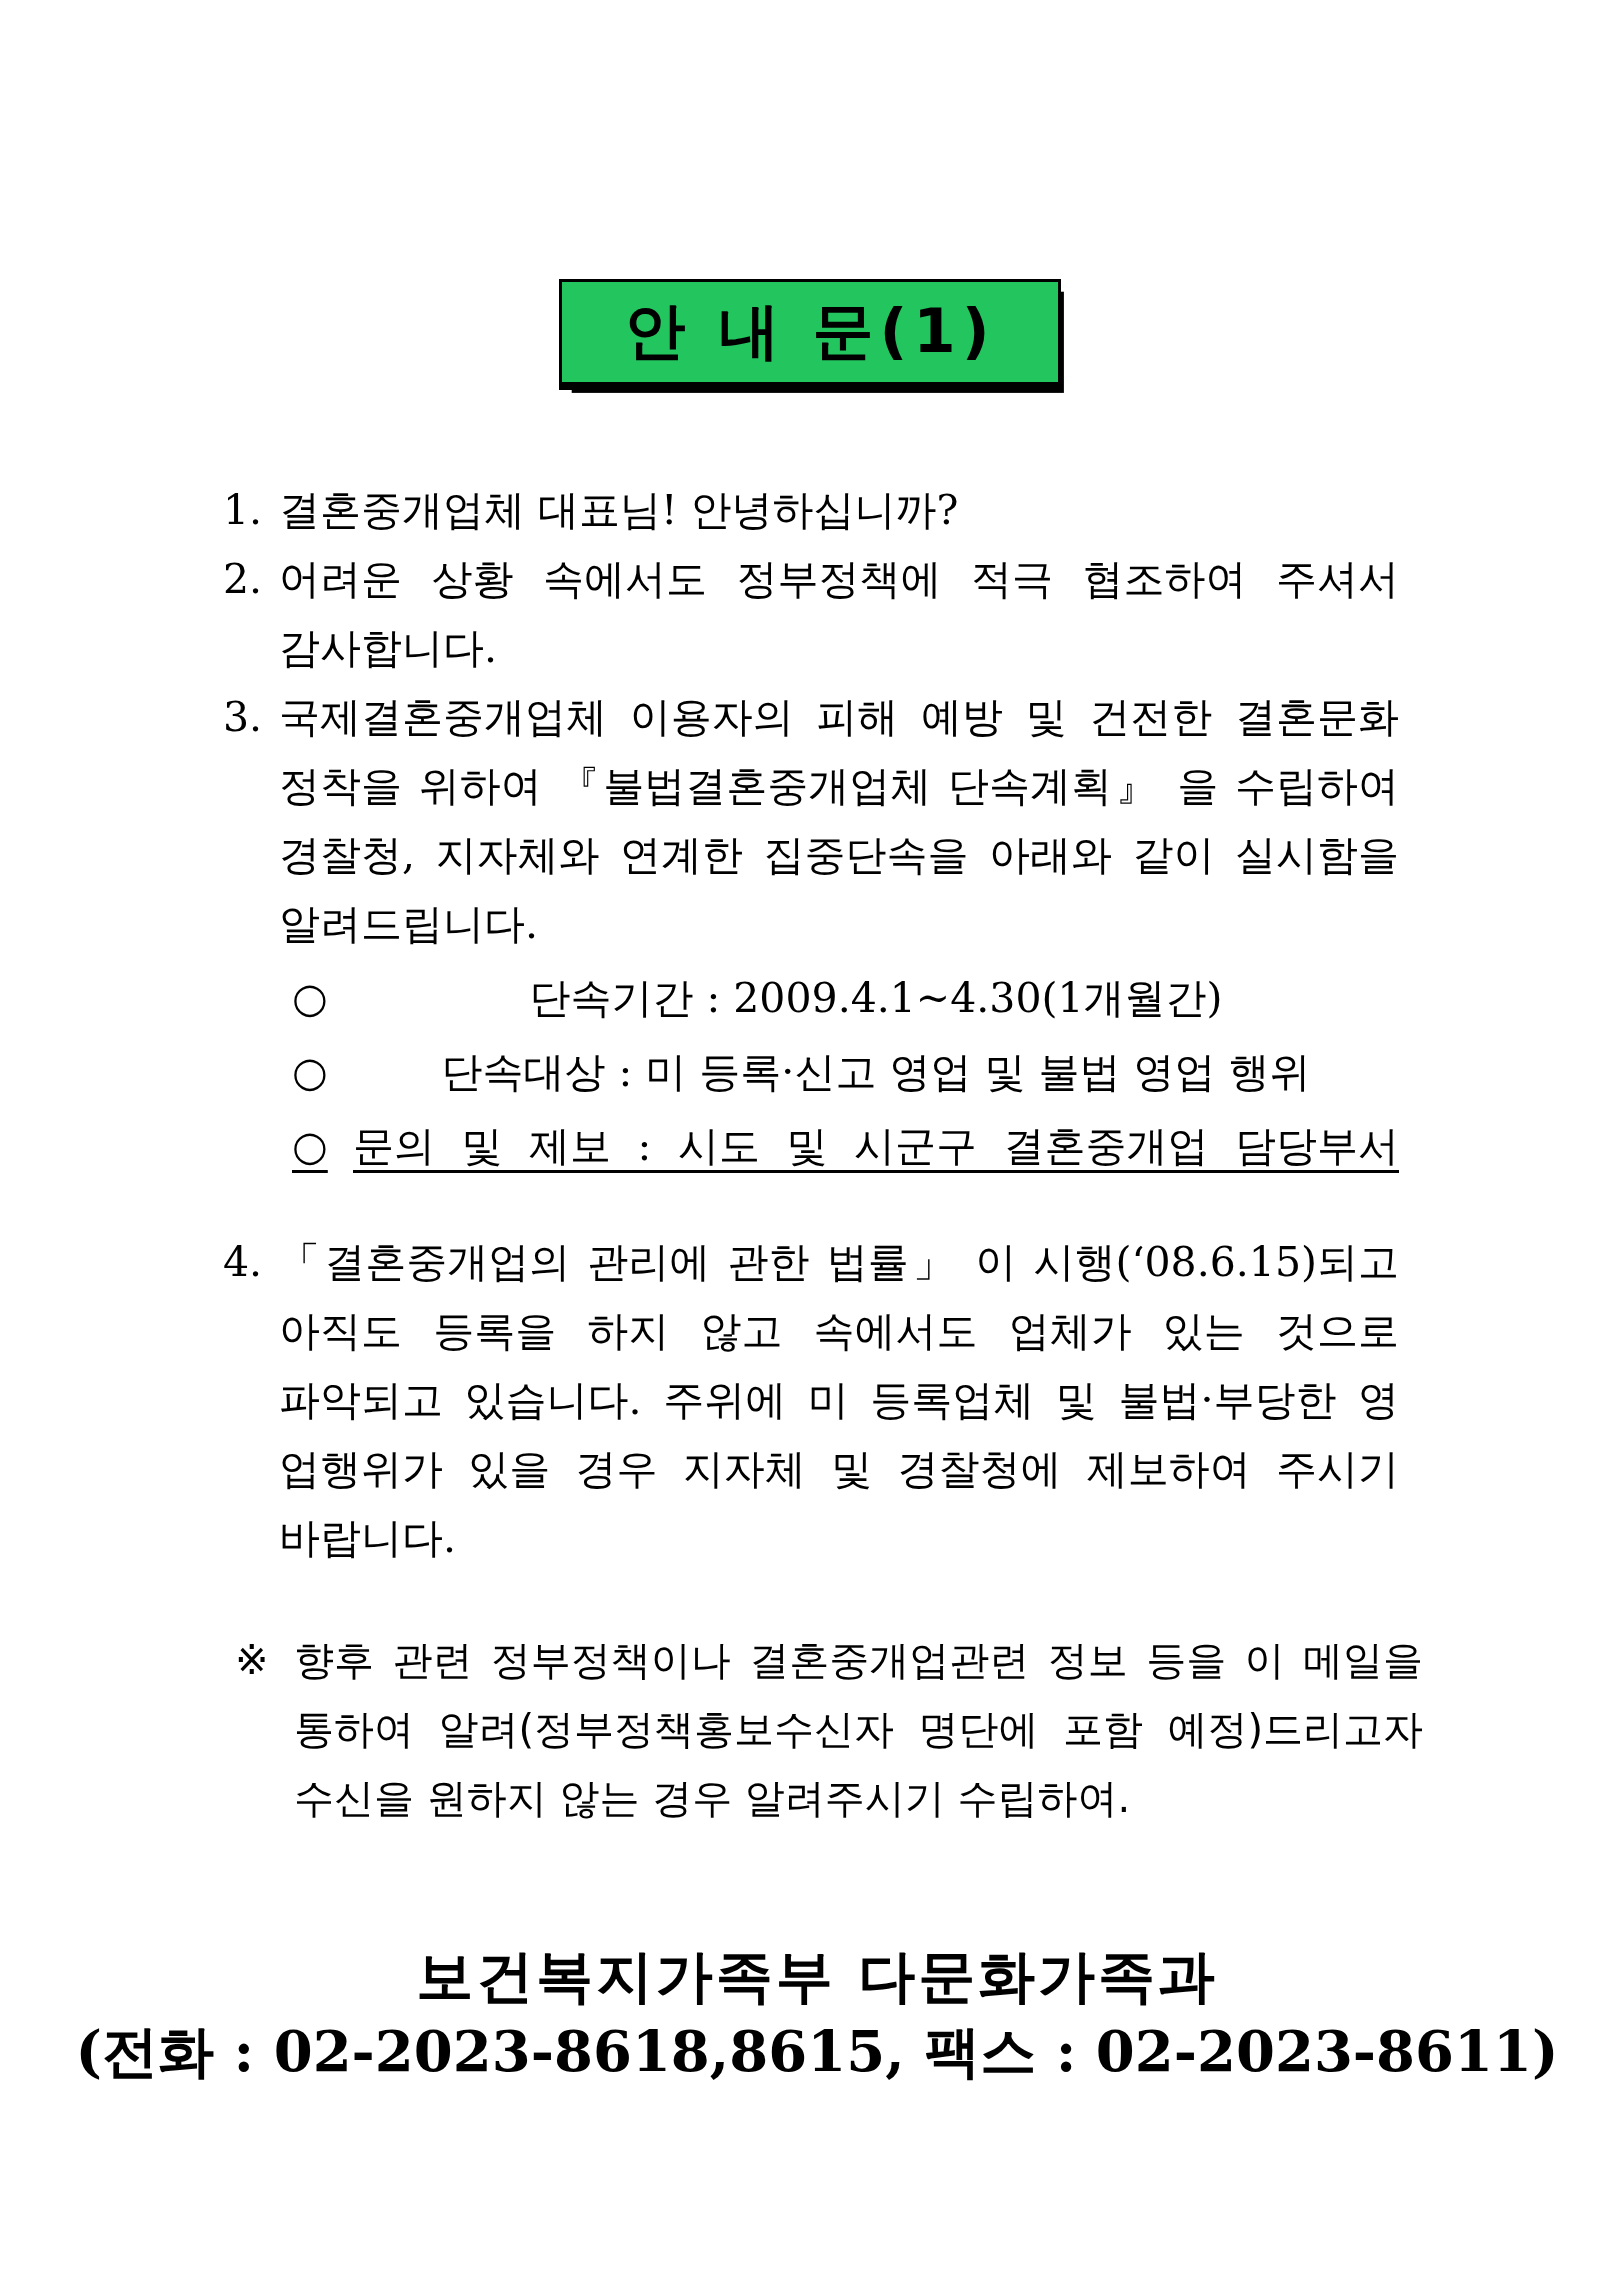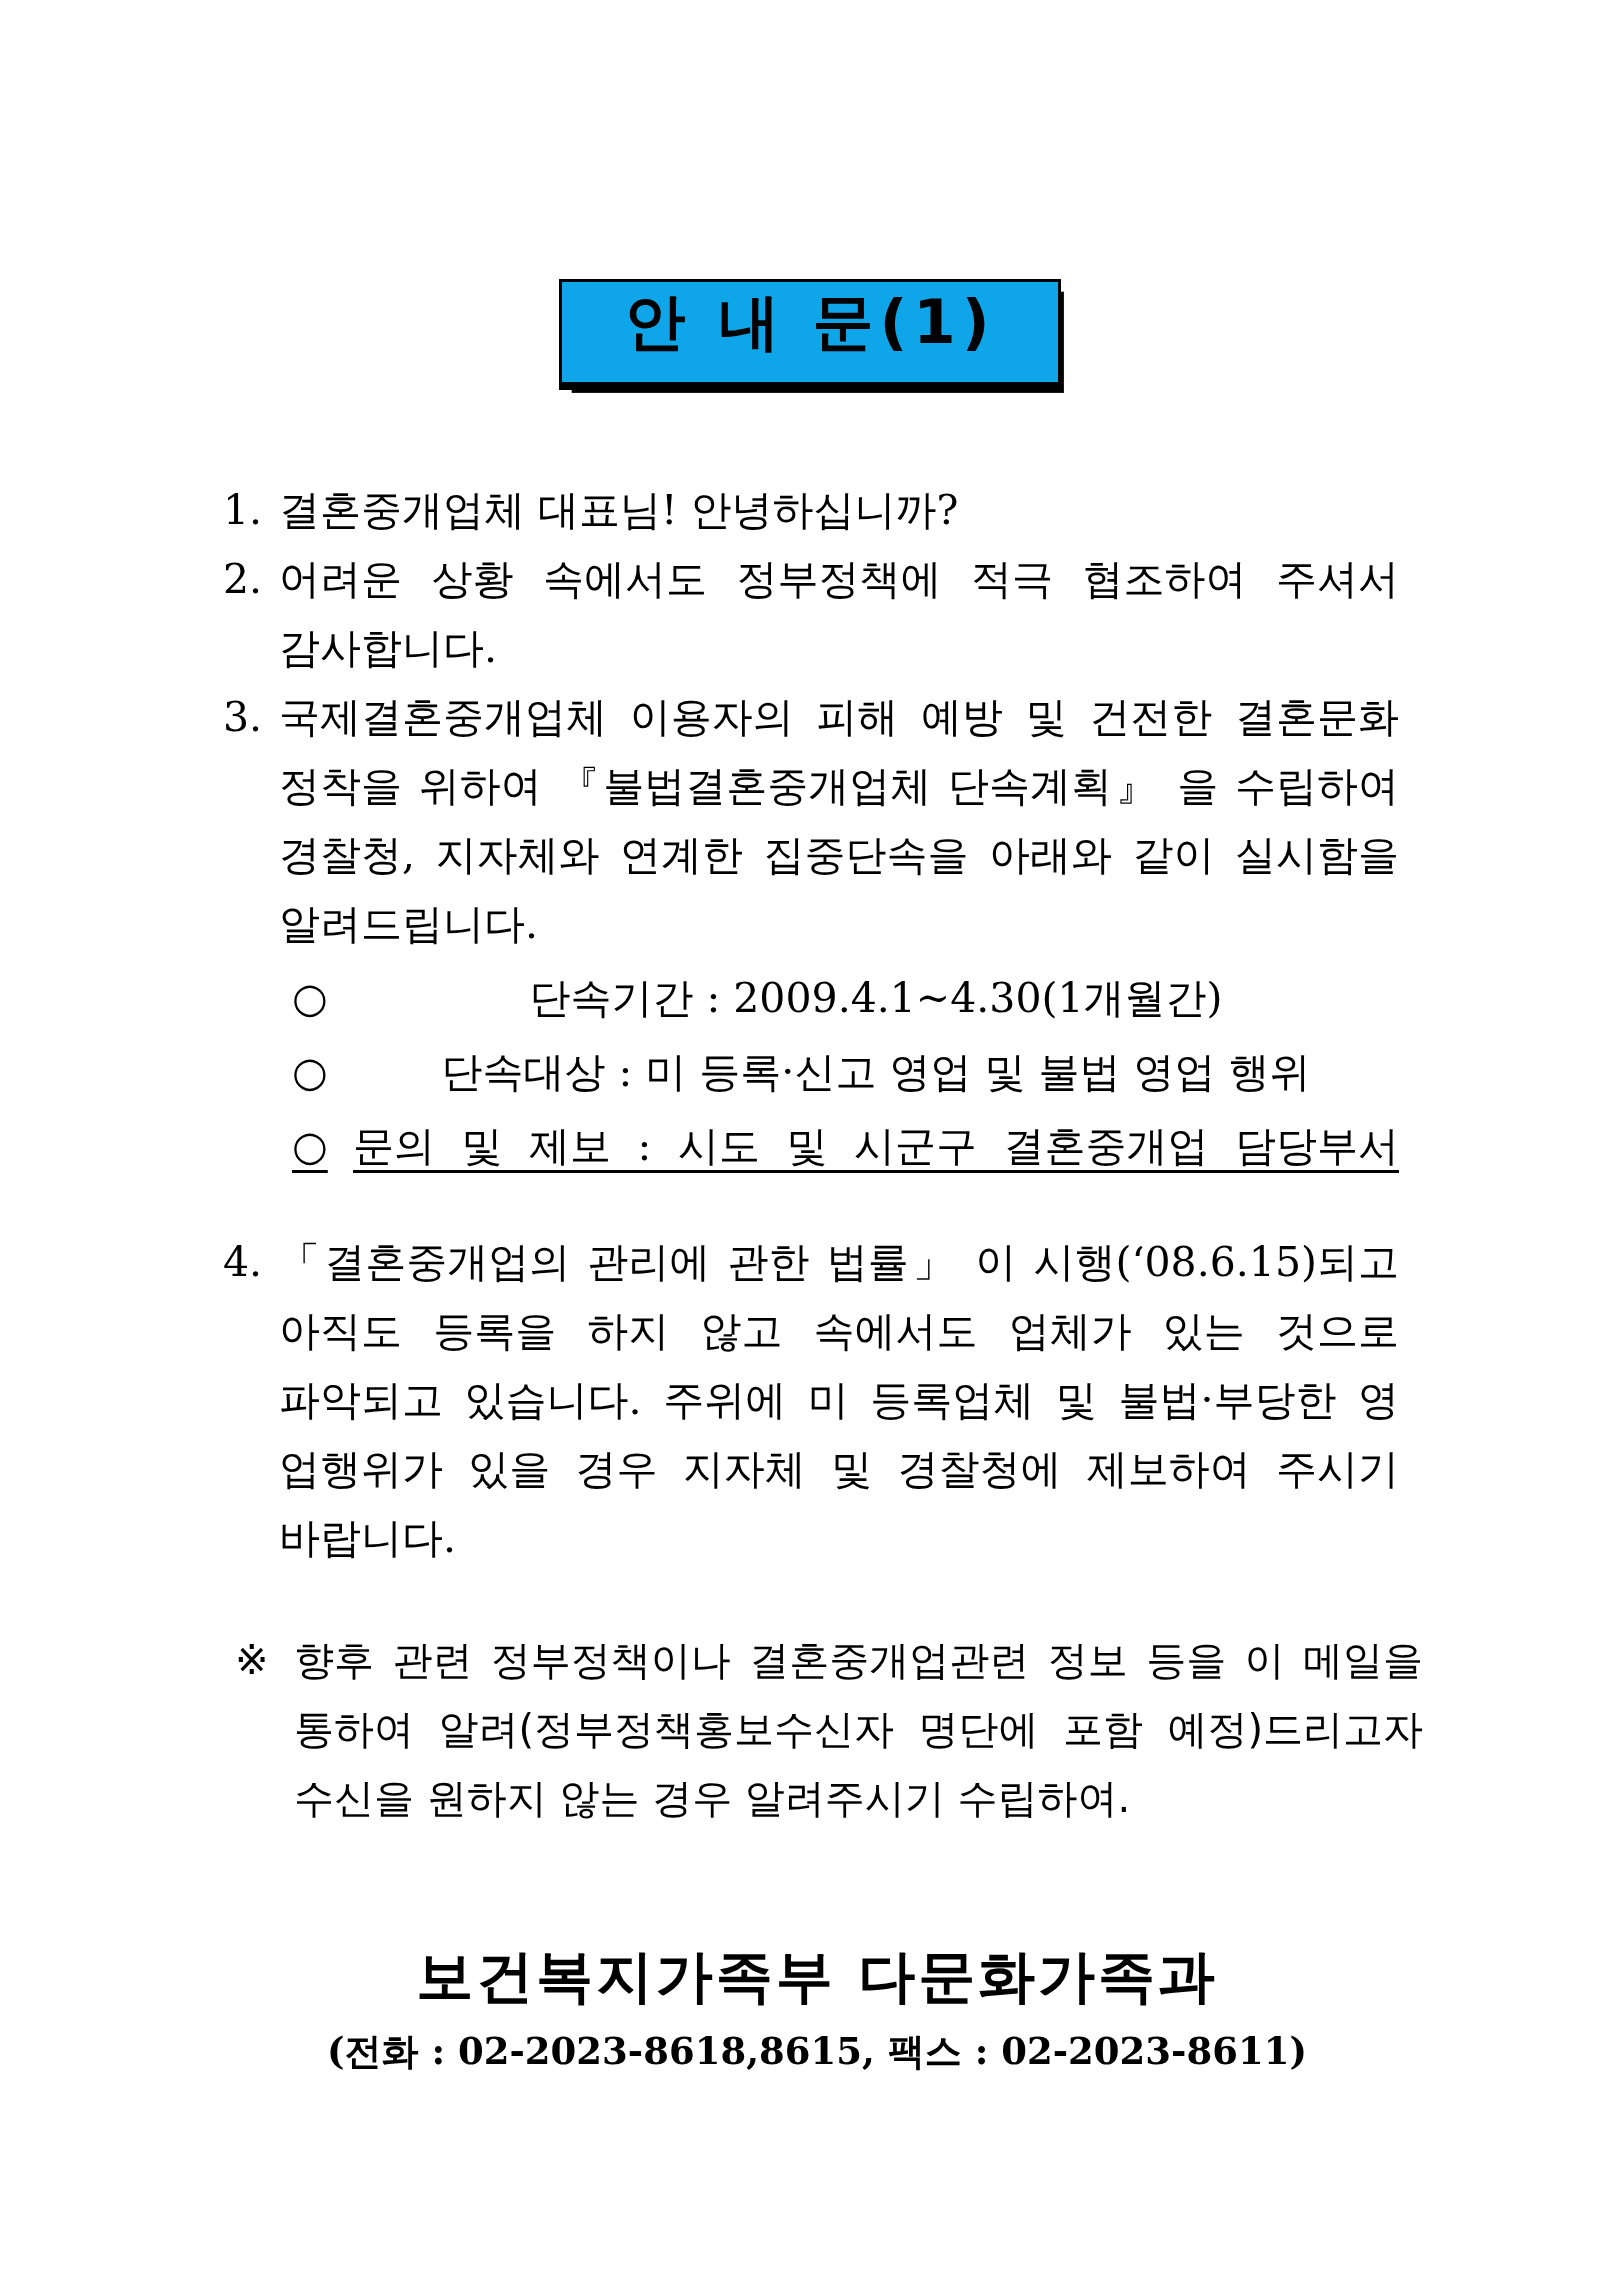--- a/index.html
+++ b/index.html
@@ -11,26 +11,26 @@
     color: #000000;
     font-family: "DejaVu Serif", serif;
     overflow: hidden;
   }
   
   .title-box {
     box-sizing: border-box;
     width: 502px;
     height: 111px;
     margin: 279px auto 0 auto;
-    background: #0ea5e9;
+    background: #22c55e;
     border: 3.9px solid #000;
     border-bottom-width: 8.8px;
     box-shadow: 7.8px 7.8px 0 -4.9px #000;
     display: flex;
-    align-items: flex-start;
+    align-items: center;
     justify-content: center;
   }
   .title-box .title-text {
     font-family: "DejaVu Sans", sans-serif;
     font-weight: bold;
     font-size: 61px;
     letter-spacing: 5.9px;
     white-space: nowrap;
   }
   
@@ -79,21 +79,21 @@
   .footer { margin-top: 106px; text-align: center; padding-left: 14px; }
   .footer-org {
     font-weight: bold;
     font-size: 57px;
     line-height: 73px;
     letter-spacing: 2.9px;
   }
   .footer-contact {
     margin-top: 11.8px;
     font-weight: bold;
-    font-size: 37px;
+    font-size: 56px;
     line-height: 55px;
   }
 </style>
 </head>
 <body>
 
 <div class="page">
 
   <div class="title-box">
     <span class="title-text">안 내 문(1)</span>

